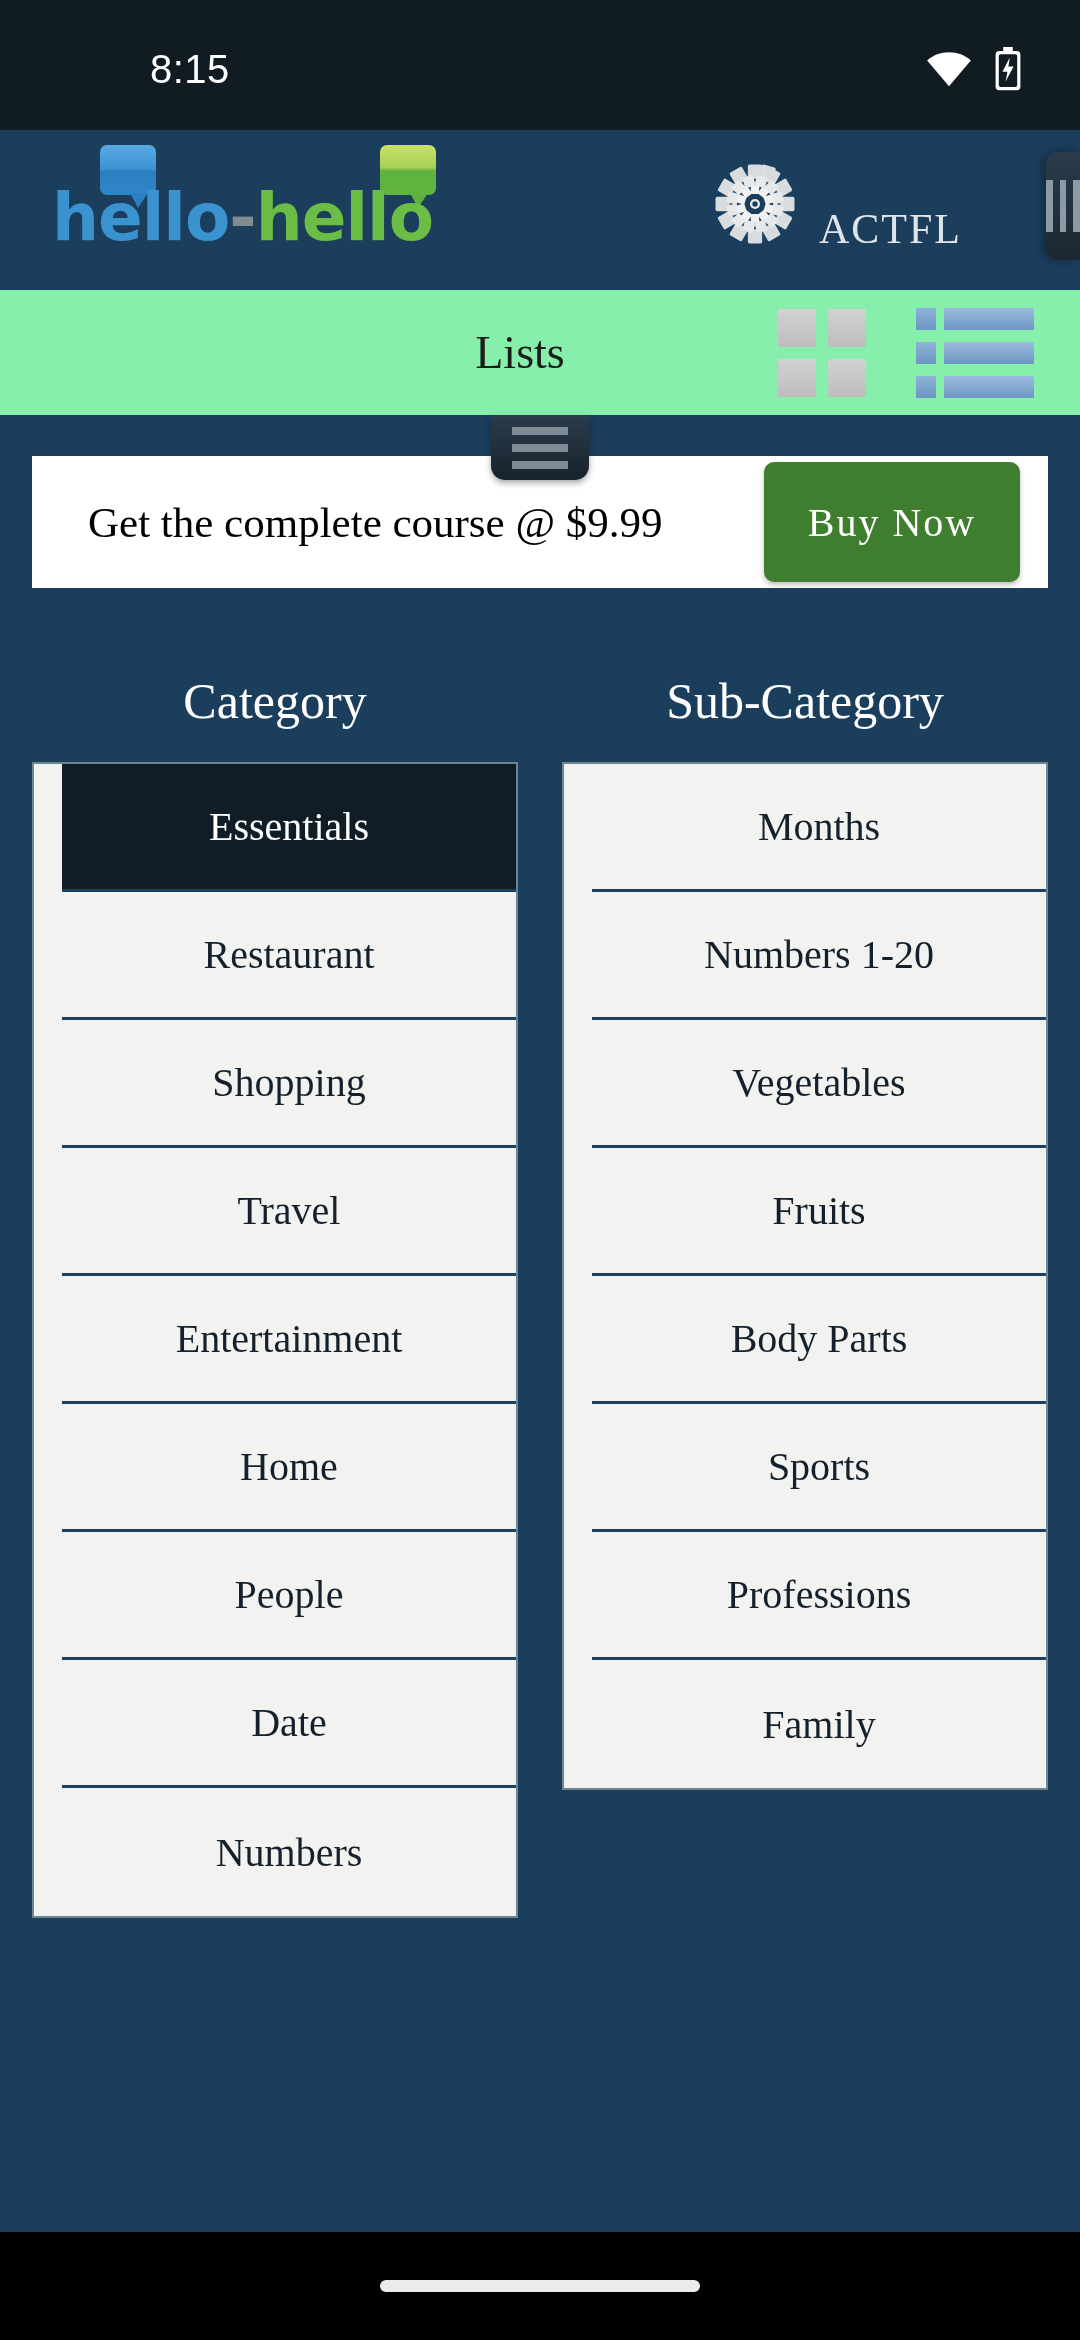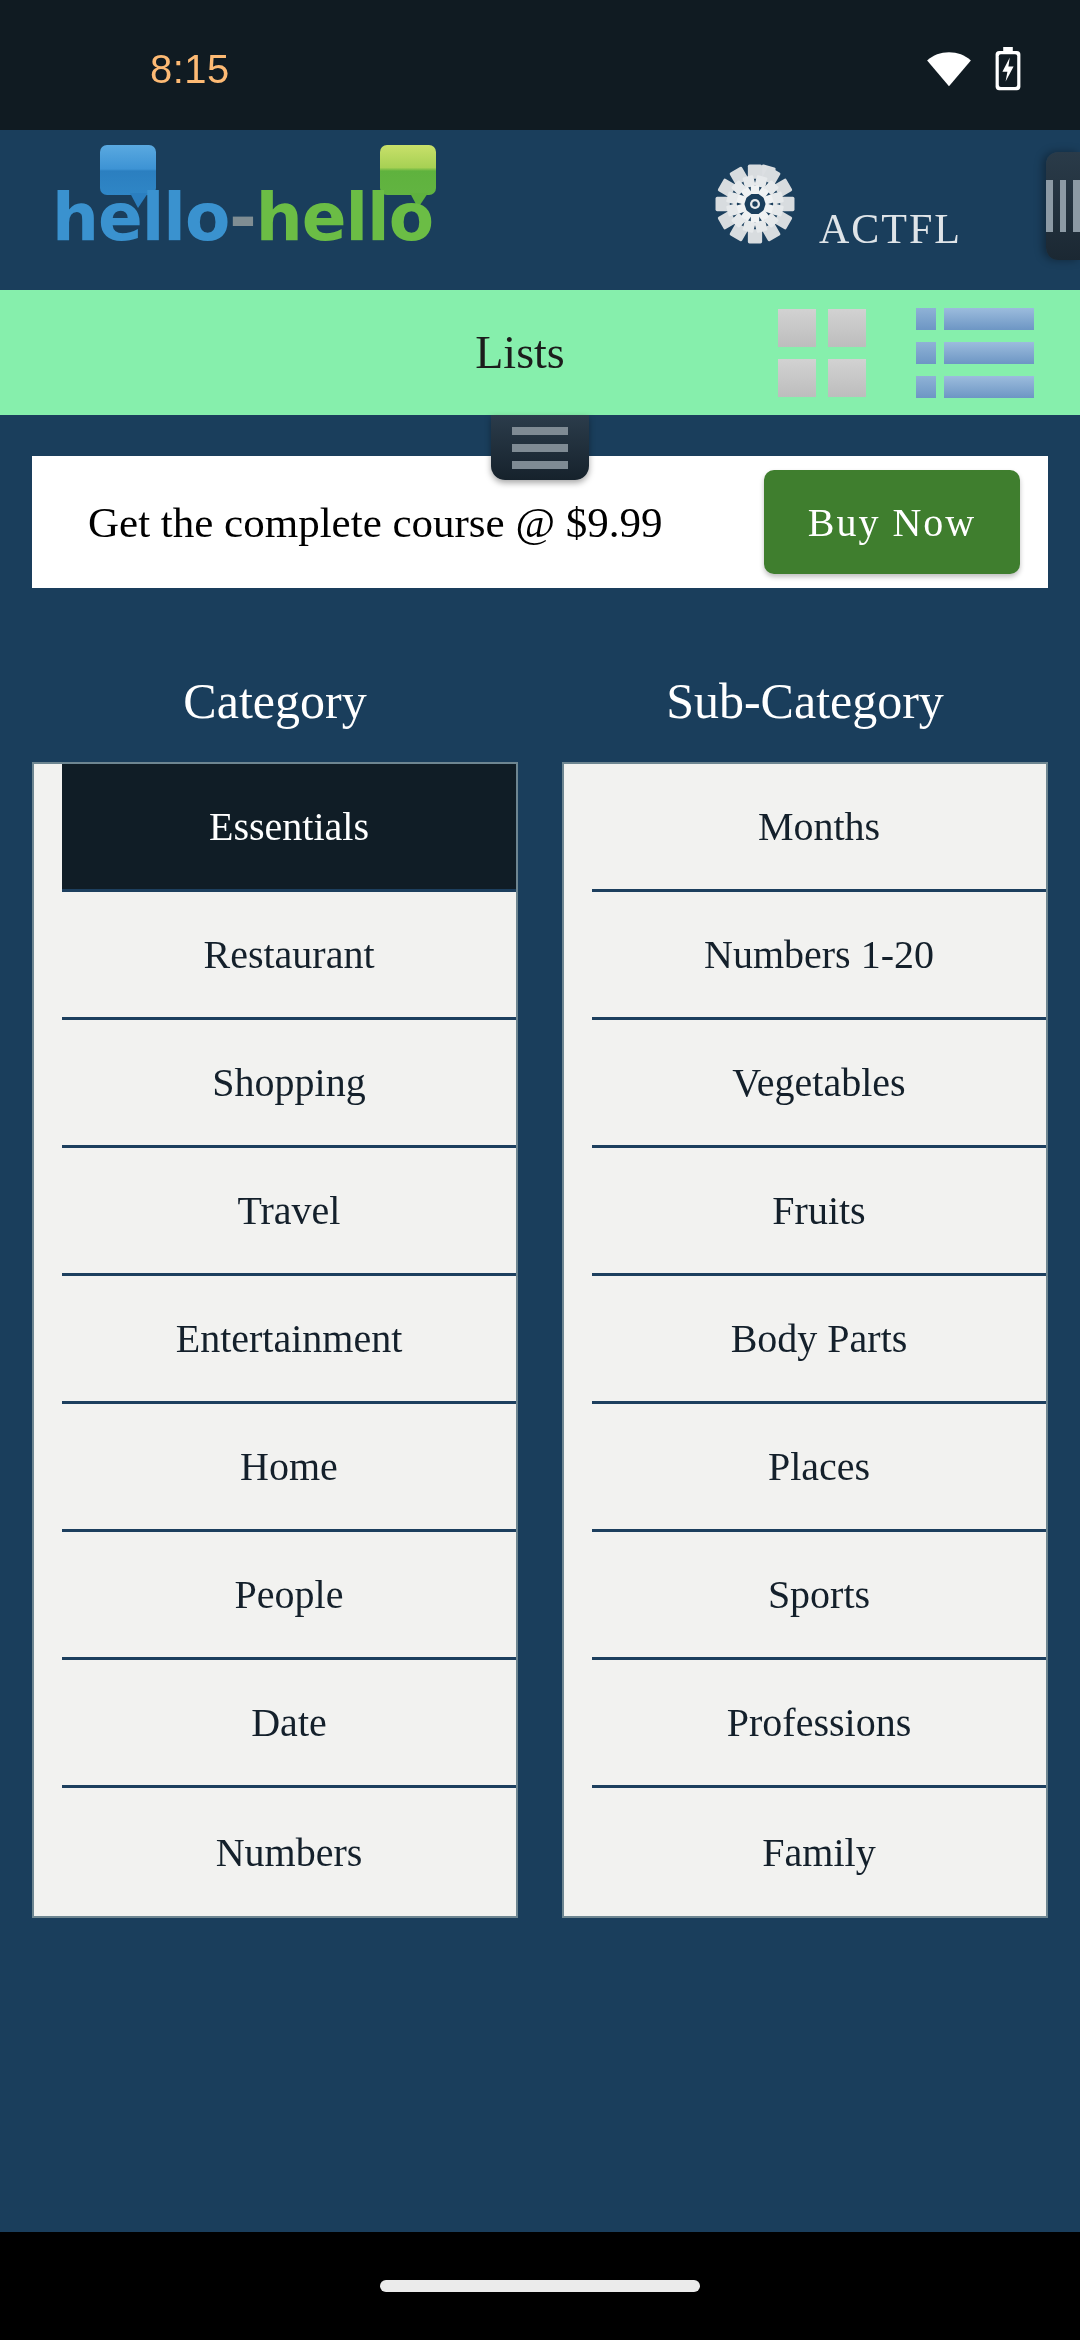--- a/index.html
+++ b/index.html
@@ -12,21 +12,21 @@
   #screen { position:relative; width:1080px; height:2340px; background:#1a3e5c; }
 
   
   .statusbar{
     position:absolute; top:0; left:0; width:1080px; height:138px;
     background:#101b22;
     display:flex; align-items:center; justify-content:space-between;
     padding:0 58px 0 0;
   }
   .status-time{
-    color:#fdba74; font-family:"Liberation Sans",sans-serif;
+    color:#ffffff; font-family:"Liberation Sans",sans-serif;
     font-size:40px; letter-spacing:0.5px; margin-left:150px;
   }
   .status-icons{ display:flex; align-items:center; gap:22px; }
   .status-icons svg{ display:block; }
 
   
   .appbar{
     position:absolute; top:130px; left:0; width:1080px; height:152px;
     background:#1a3e5c; display:flex; align-items:center;
   }
@@ -99,21 +99,21 @@
   .banner{
     position:absolute; top:456px; left:32px; width:1016px; height:132px;
     background:#ffffff; display:flex; align-items:center; justify-content:space-between;
     padding:0 28px 0 56px; z-index:4;
   }
   .banner-text{
     font-size:43px; color:#000000; font-family:"Liberation Serif",serif; white-space:nowrap;
   }
   .buy-btn{
     background:#3f7e2e; color:#ffffff; border:none; border-radius:10px;
-    width:256px; height:104px; font-size:40px; letter-spacing:2px;
+    width:256px; height:120px; font-size:40px; letter-spacing:2px;
     font-family:"Liberation Serif",serif; cursor:pointer;
     box-shadow:0 3px 5px rgba(0,0,0,.25);
   }
 
   
   .columns{ position:absolute; top:672px; left:0; width:1080px; display:flex; }
   .col{ flex:1; }
   .col-left{ padding:0 22px 0 32px; }
   .col-right{ padding:0 32px 0 22px; }
   .col-head{
@@ -317,23 +317,20 @@
           <div class="item">
             <span>Vegetables</span>
           </div>
           <div class="item">
             <span>Fruits</span>
           </div>
           <div class="item">
             <span>Body Parts</span>
           </div>
           <div class="item">
-            <span>Places</span>
-          </div>
-          <div class="item">
             <span>Sports</span>
           </div>
           <div class="item">
             <span>Professions</span>
           </div>
           <div class="item">
             <span>Family</span>
           </div>
         </div>
     </div>

